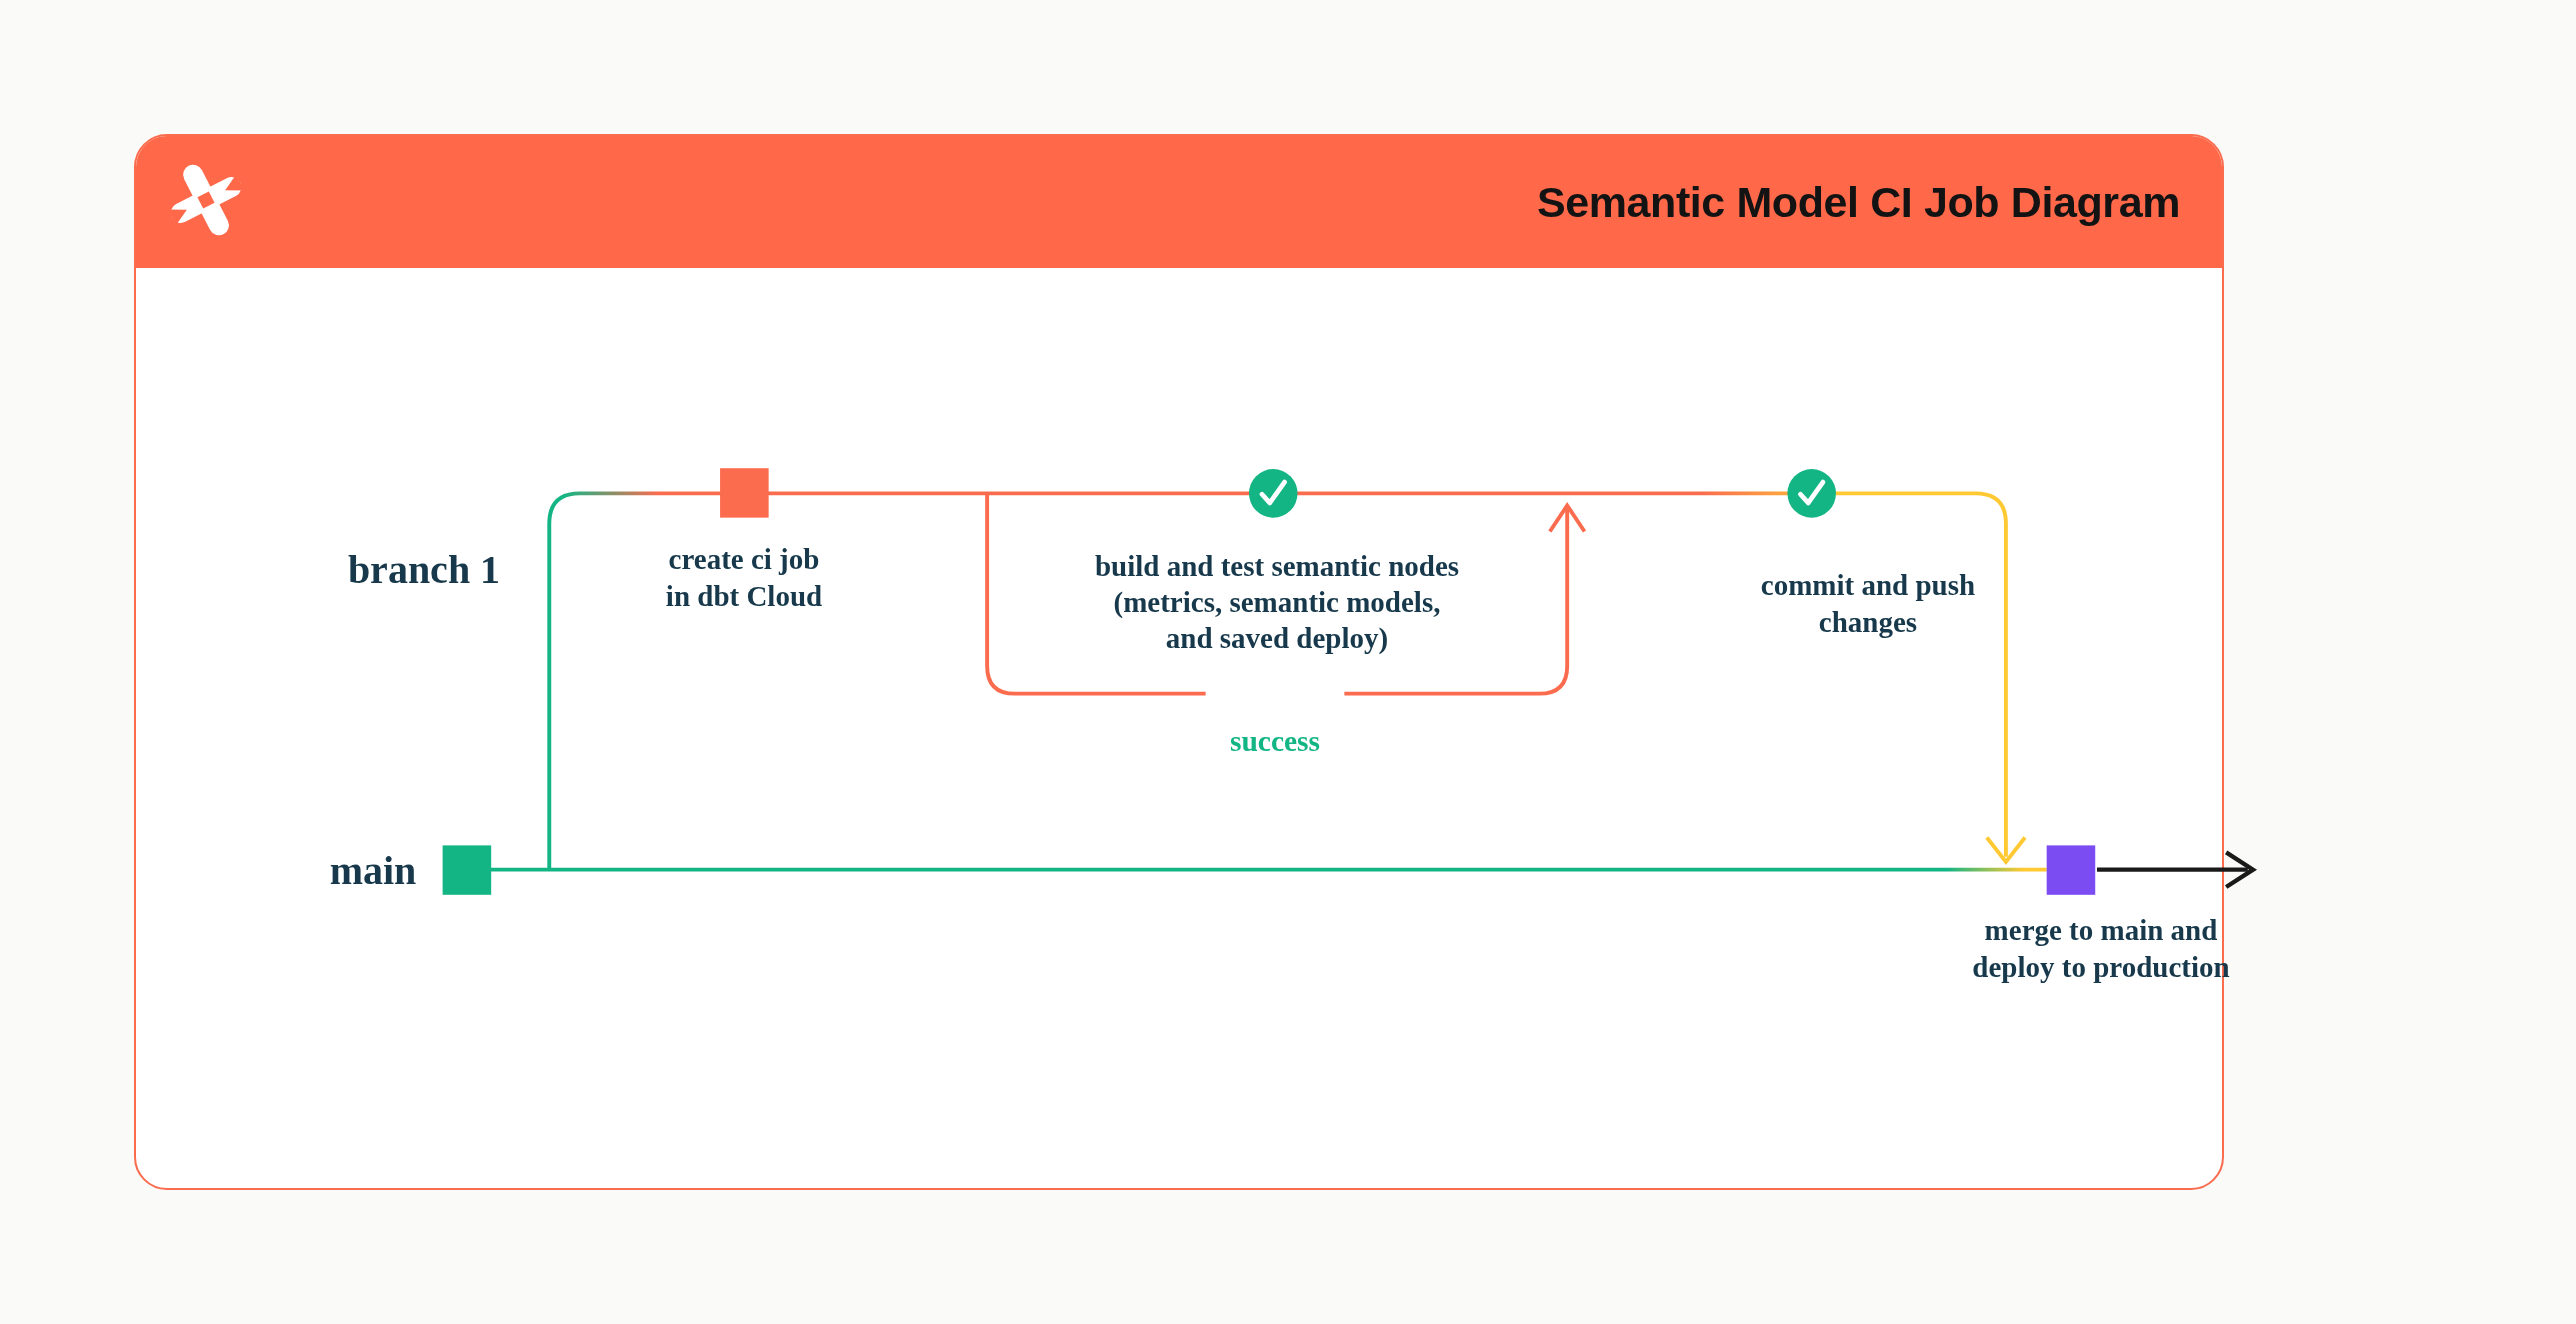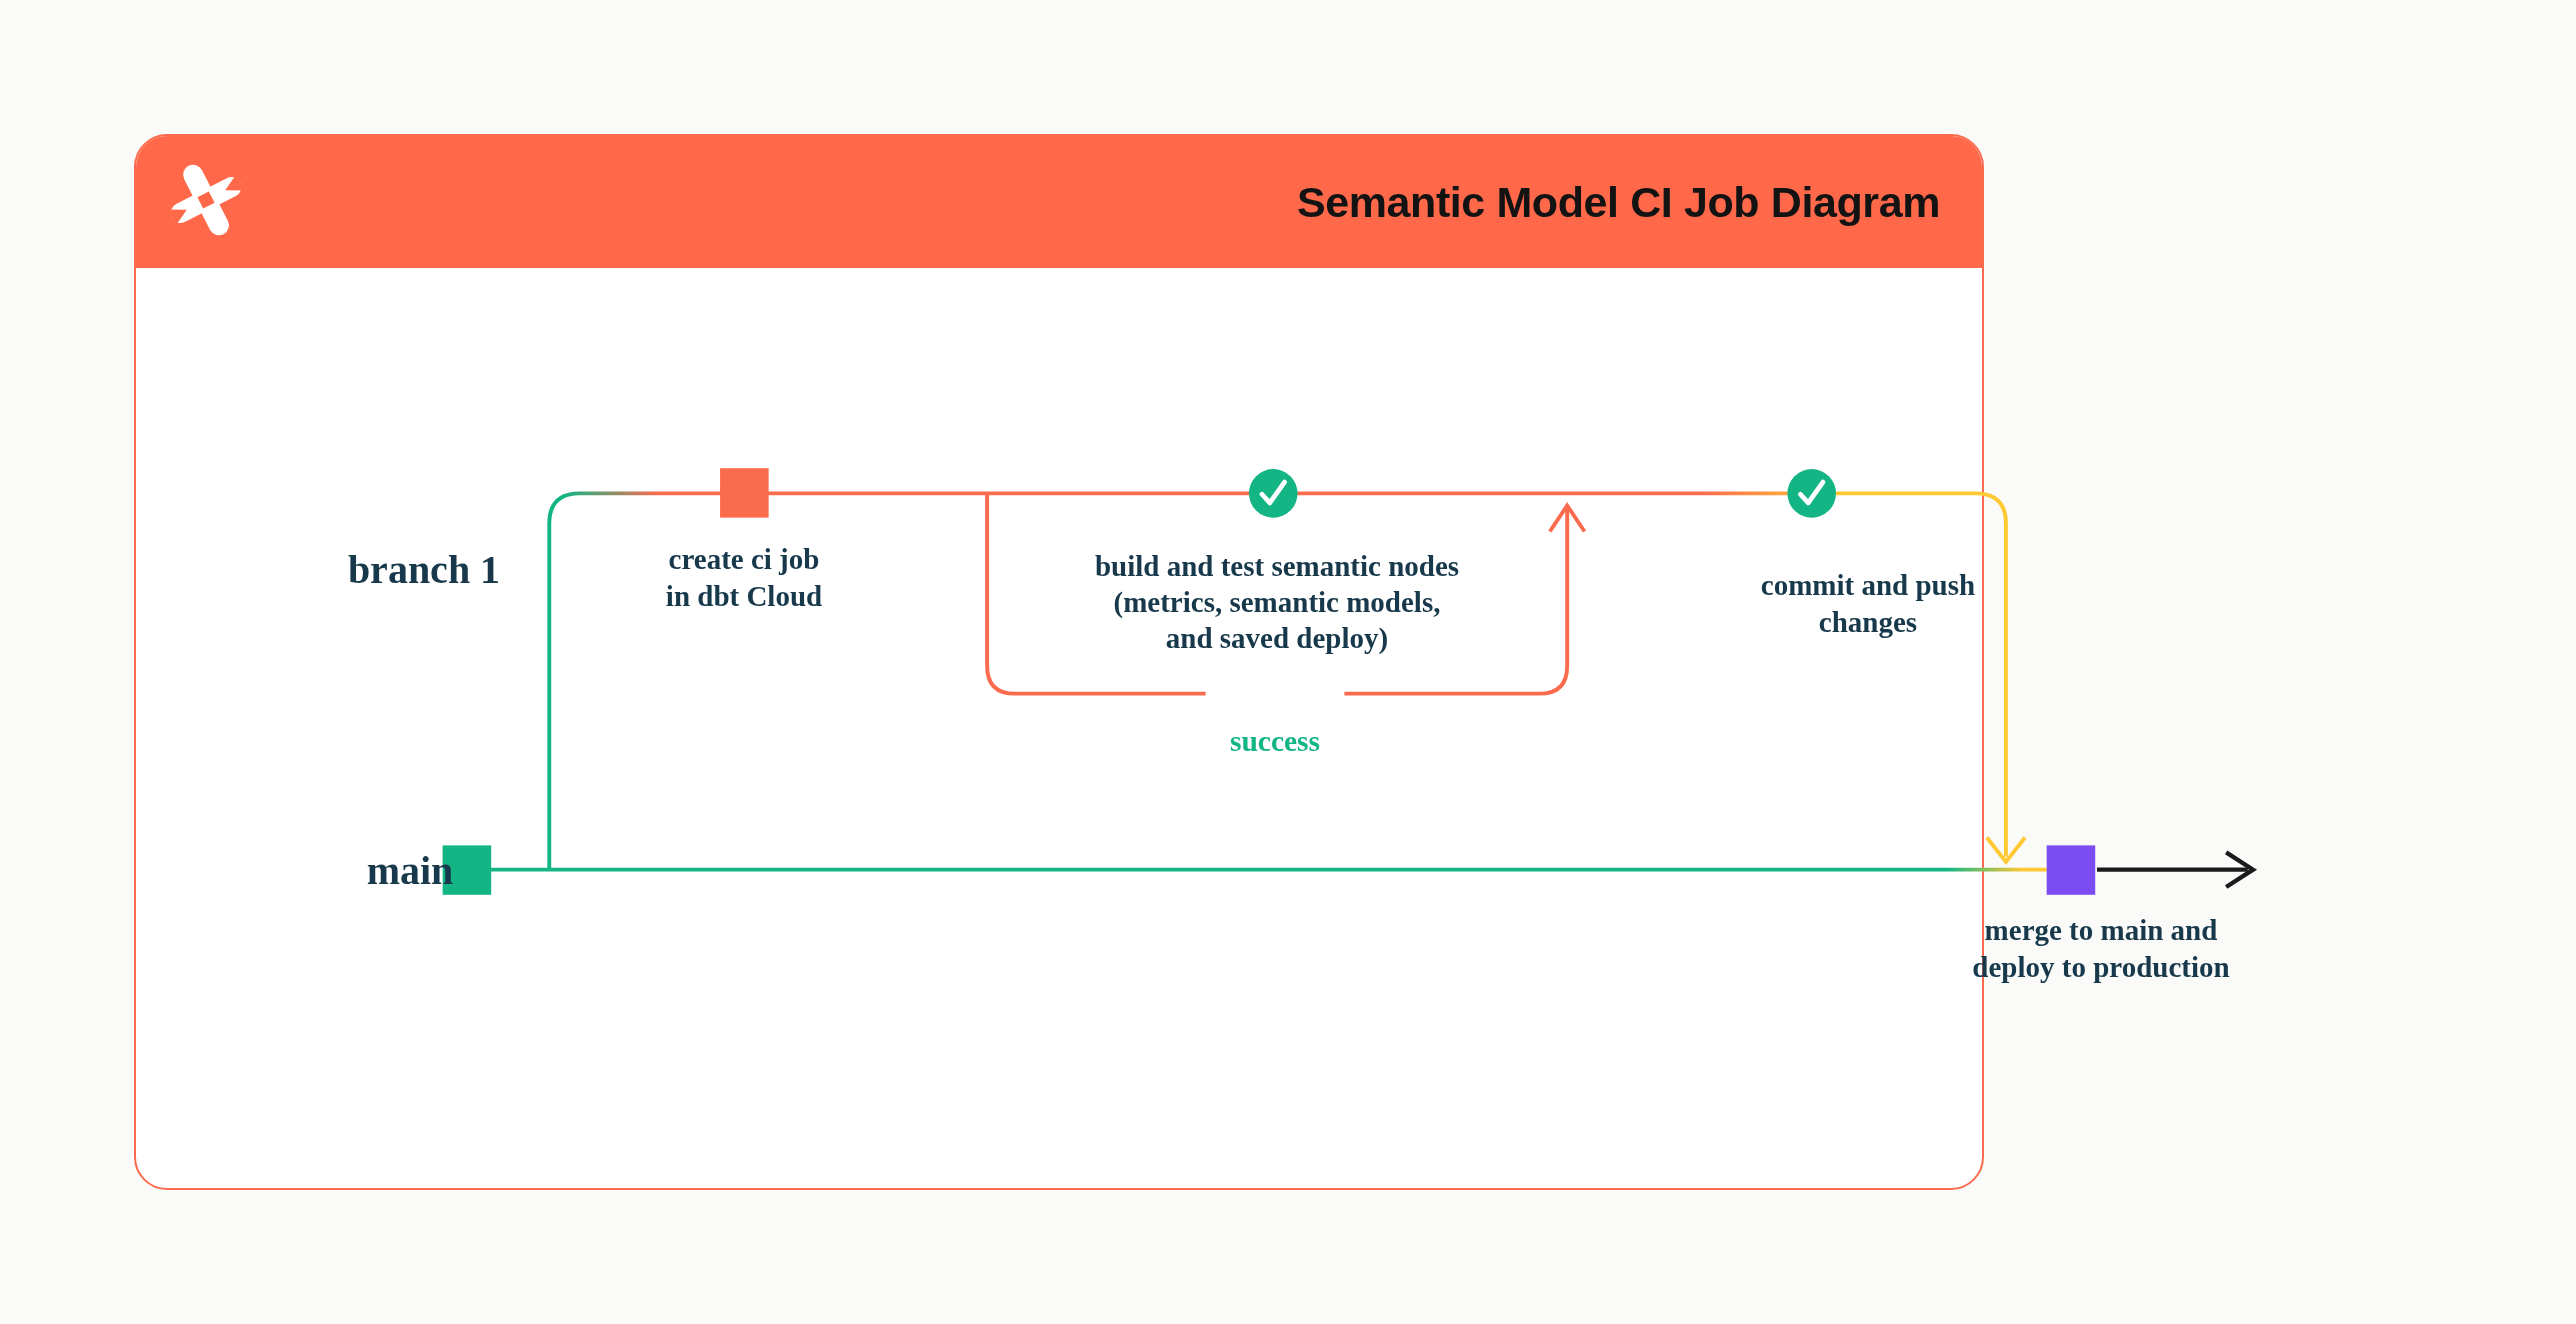--- a/index.html
+++ b/index.html
@@ -1,18 +1,18 @@
 <!DOCTYPE html>
 <html style="--orange: #FF694A; --line_orange: #FB6B4E; --green: #14B584; --yellow: #FFC933; --purple: #7C4CF3; --navy: #17394B; --black: #1A1A1A; --white: #FFFFFF; --card_bg: #FFFFFF; --page_bg: #FAFAF8; --title_color: #131313;font-size:14px"><head>
 <meta charset="utf-8">
 <style>
   html,body{margin:0;padding:0;background:#FAFAF8;}
   .page{position:relative;width:2576px;height:1324px;background:var(--page_bg,#FAFAF8);
         font-family:"DejaVu Sans Mono",monospace;overflow:hidden;}
-  .card{position:absolute;left:134px;top:134px;width:1850px;height:1056px;box-sizing:border-box;
+  .card{position:absolute;left:134px;top:134px;width:2090px;height:1056px;box-sizing:border-box;
         background:var(--card_bg,#fff);border:2.6px solid var(--line_orange,#FB6B4E);
         border-radius:33px;overflow:hidden;}
   .header{position:absolute;left:0;top:0;right:0;height:132px;background:var(--orange,#FF694A);}
   .logo{position:absolute;left:29px;top:24px;}
   .title{position:absolute;top:35px;right:42px;height:62px;line-height:62px;
          font-family:"Liberation Sans",sans-serif;font-weight:700;font-size:43px;
          letter-spacing:-0.4px;color:var(--title_color,#131313);white-space:nowrap;}
   .diagram-svg{position:absolute;left:0;top:0;width:2576px;height:1324px;}
   .lbl{position:absolute;transform:translateX(-50%);text-align:center;white-space:pre-line;
        font-weight:bold;color:var(--navy,#17394B);font-family:Liberation Serif, serif;}
@@ -75,21 +75,21 @@
     <rect x="510" y="975" width="56" height="57" fill="#14B584"></rect>
     <rect x="2360" y="975" width="56" height="57" fill="#7C4CF3"></rect>
 
     <circle cx="1468" cy="569" r="28" fill="#14B584"></circle>
     <path d="M 1455 570 L 1464 580 L 1481 556" fill="none" stroke-width="5.5" stroke-linecap="round" stroke-linejoin="round" stroke="#FFFFFF"></path>
     <circle cx="2089" cy="569" r="28" fill="#14B584"></circle>
     <path d="M 2076 570 L 2085 580 L 2102 556" fill="none" stroke-width="5.5" stroke-linecap="round" stroke-linejoin="round" stroke="#FFFFFF"></path>
   </svg>
 
   <div class="lbl lbl-big" style="left:424px;top:546px;">branch 1</div>
-  <div class="lbl lbl-big" style="left:373px;top:847px;margin-left:37px;">main</div>
+  <div class="lbl lbl-big" style="left:373px;top:847px;">main</div>
   <div class="lbl lbl-node" style="left:744px;top:541px;text-align:center;">create ci job
 in dbt Cloud</div>
   <div class="lbl lbl-build" style="left:1277px;top:548px;">build and test semantic nodes
 (metrics, semantic models,
 and saved deploy)</div>
   <div class="lbl lbl-success" style="left:1275px;top:678px;">success</div>
   <div class="lbl lbl-node" style="left:1868px;top:541px;margin-top:26px;">commit and push
 changes</div>
   <div class="lbl lbl-node" style="left:2077px;top:912px;margin-left:24px;">merge to main and
 deploy to production</div>

